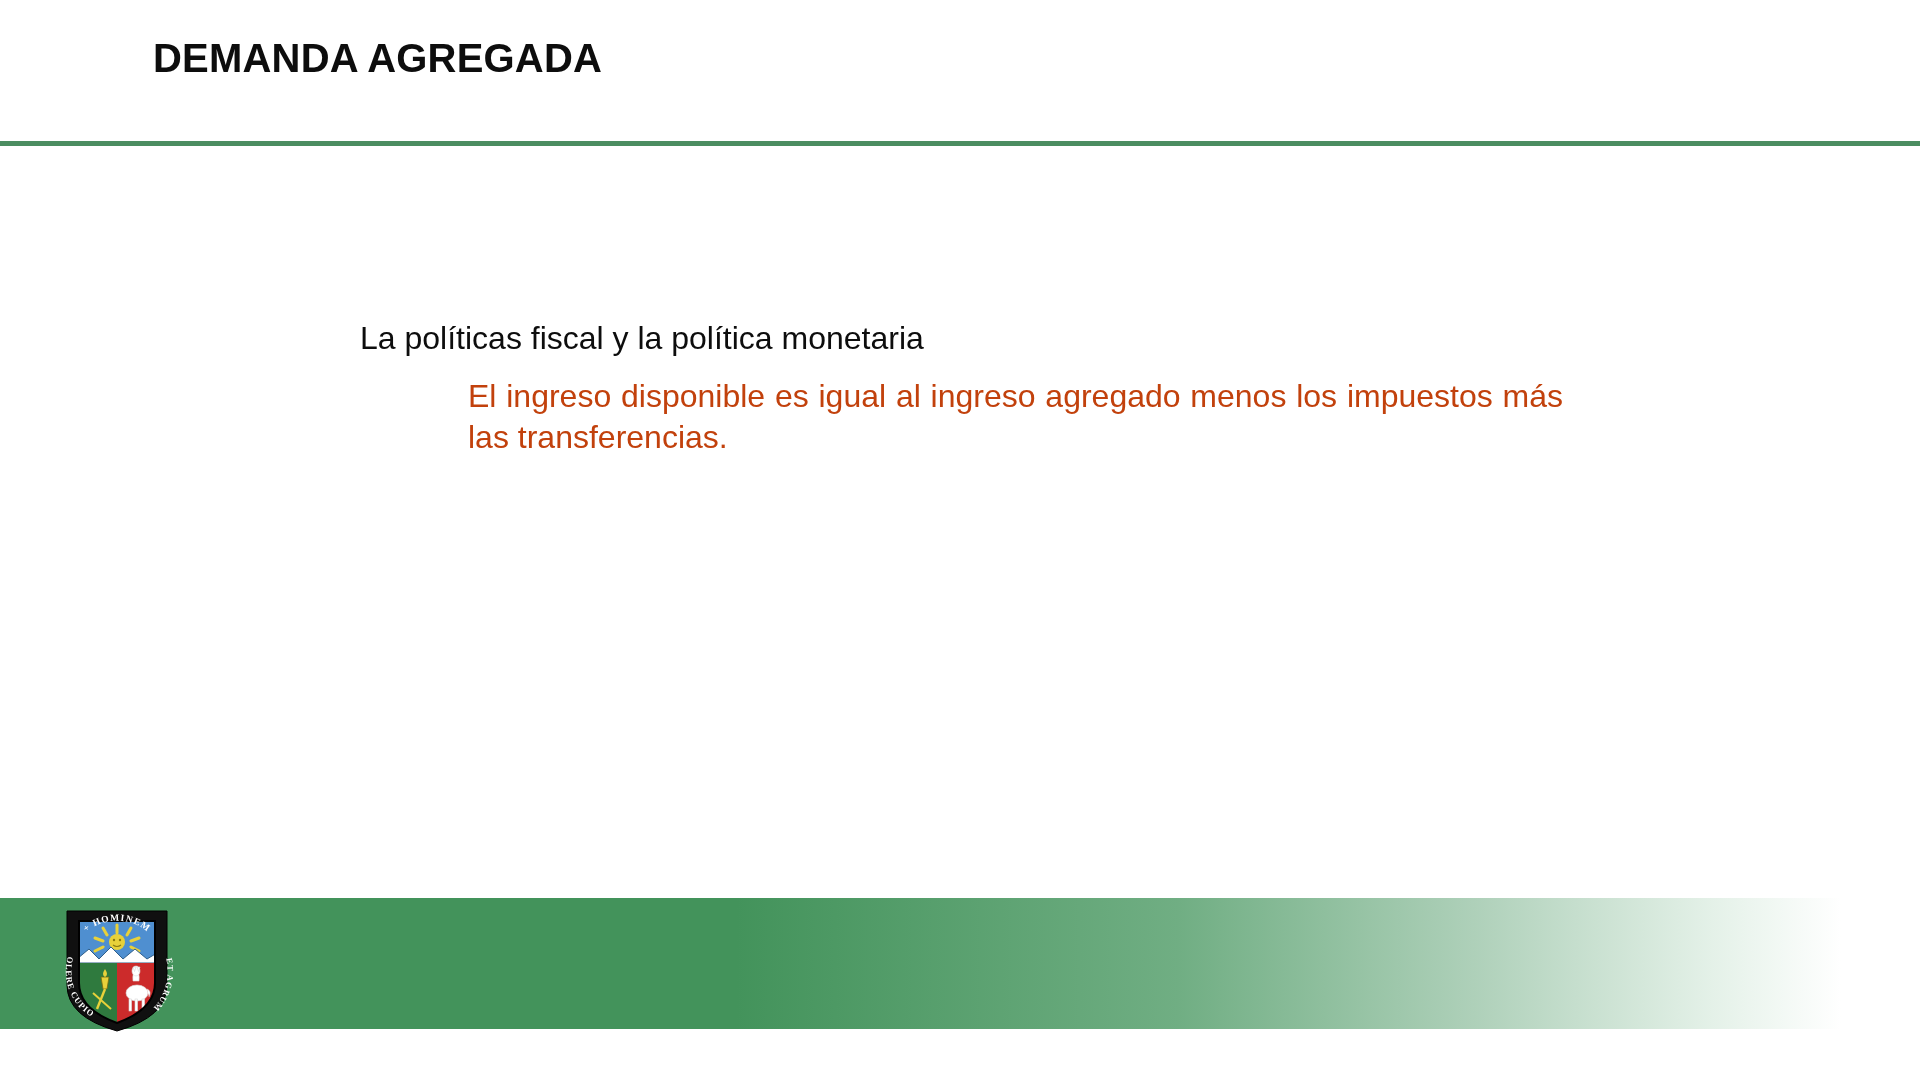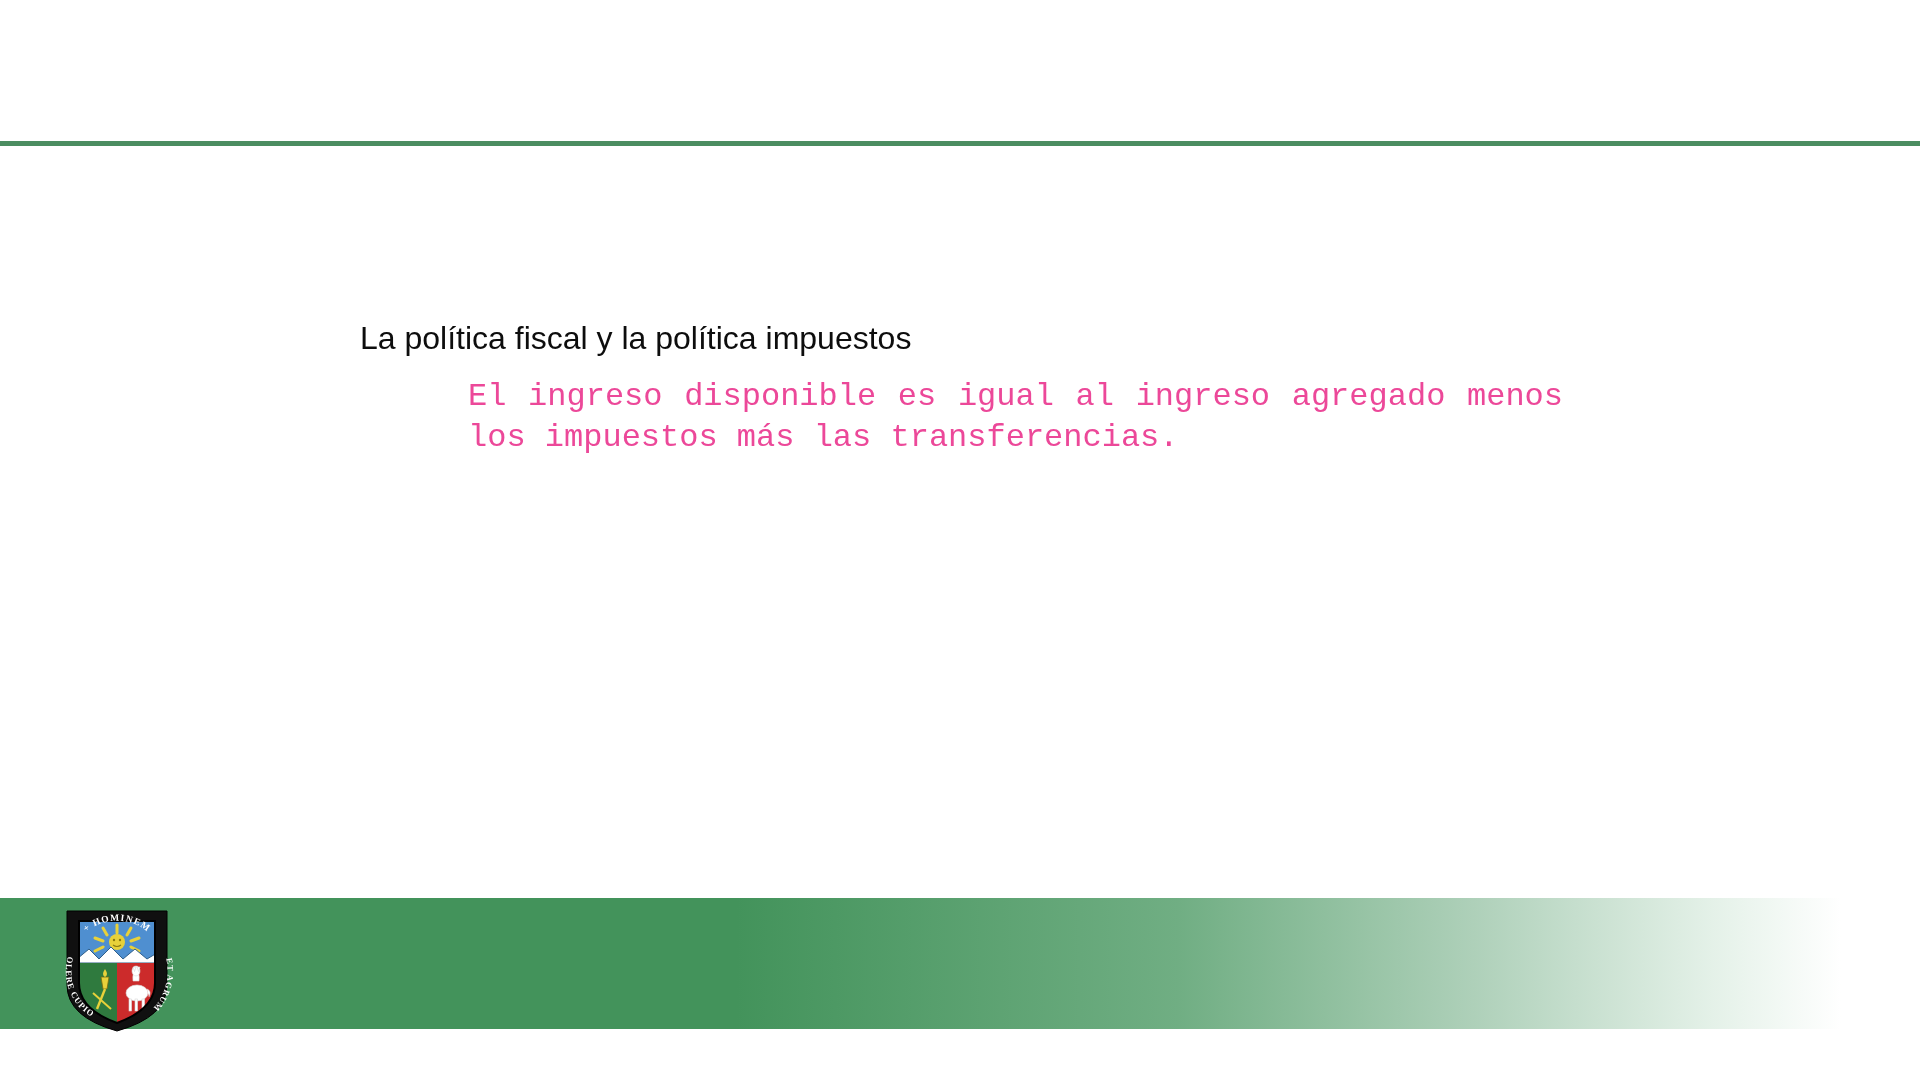--- a/index.html
+++ b/index.html
@@ -72,25 +72,24 @@
     hyphens: none;
   }
 
   .level-3 {
     position: relative;
     margin-left: 468px;
     width: 1095px;
     margin-top: 16px;
     font-size: 32px;
     line-height: 1.30;
-    color: #ec4899;
+    color: #c2410c;
     text-align: justify;
     text-justify: inter-word;
     hyphens: none;
-    font-family: Liberation Mono, monospace;
   }
 
   .level-2 > span,
   .level-3 > span { display: inline; }
 
   .bold-term { font-weight: bold; }
 
   
   .footer-bar {
     position: absolute;
@@ -125,26 +124,27 @@
     width: 120px;
     height: 136px;
   }
   .emblem svg { display: block; width: 120px; height: 136px; }
 </style>
 </head>
 <body>
 
 <div class="slide">
 
+  <h1 class="slide-title">DEMANDA AGREGADA</h1>
 
   <div class="title-rule"></div>
 
   <div class="body-block">
 
-    <p class="level-1">La política fiscal y la política impuestos</p>
+    <p class="level-1">La políticas fiscal y la política monetaria</p>
 
 
     <p class="level-3">El ingreso disponible es igual al ingreso agregado menos los impuestos más las transferencias.</p>
 
   </div>
 
   <div class="footer-bar fallback"></div>
 
   <div class="emblem">
     <svg viewBox="0 0 120 136" xmlns="http://www.w3.org/2000/svg">

